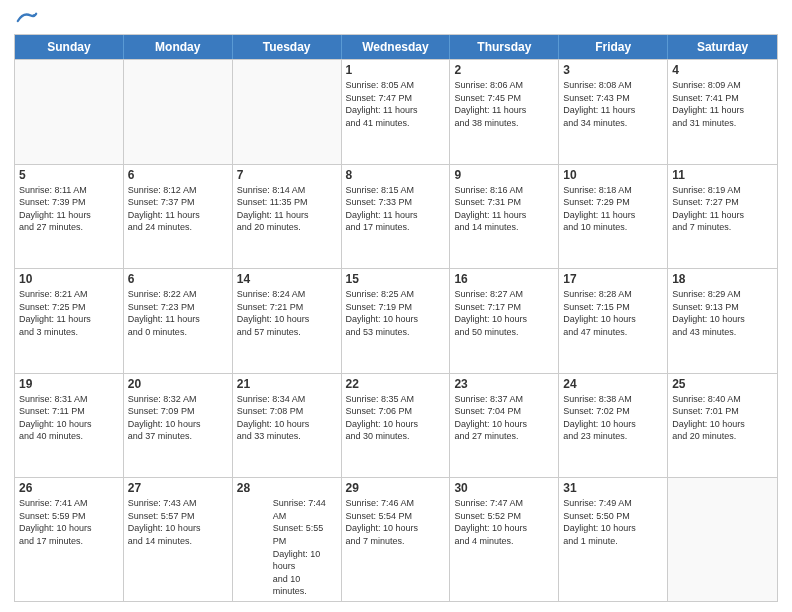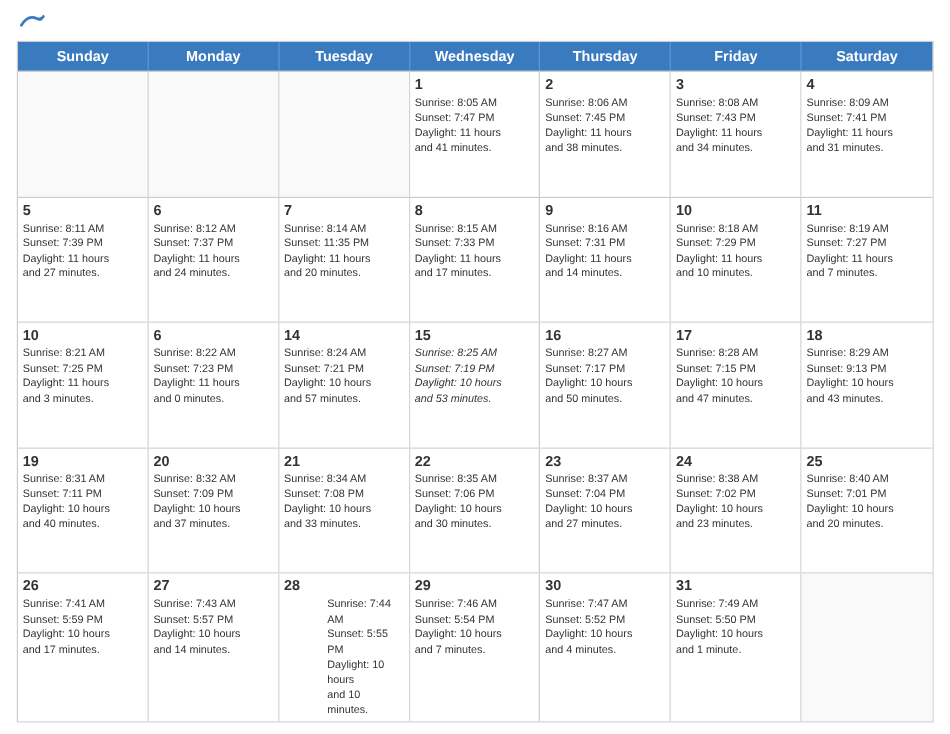--- a/index.html
+++ b/index.html
@@ -244,21 +244,21 @@
           </div>
           <div class="cal-cell">
             <div class="day-num">14</div>
             <div class="cell-text" style="white-space: pre-line;">Sunrise: 8:24 AM
 Sunset: 7:21 PM
 Daylight: 10 hours
 and 57 minutes.</div>
           </div>
           <div class="cal-cell">
             <div class="day-num">15</div>
-            <div class="cell-text" style="white-space: pre-line; font-style: italic;">Sunrise: 8:25 AM
+            <div class="cell-text" style="white-space: pre-line;">Sunrise: 8:25 AM
 Sunset: 7:19 PM
 Daylight: 10 hours
 and 53 minutes.</div>
           </div>
           <div class="cal-cell">
             <div class="day-num">16</div>
             <div class="cell-text" style="white-space: pre-line;">Sunrise: 8:27 AM
 Sunset: 7:17 PM
 Daylight: 10 hours
 and 50 minutes.</div>

